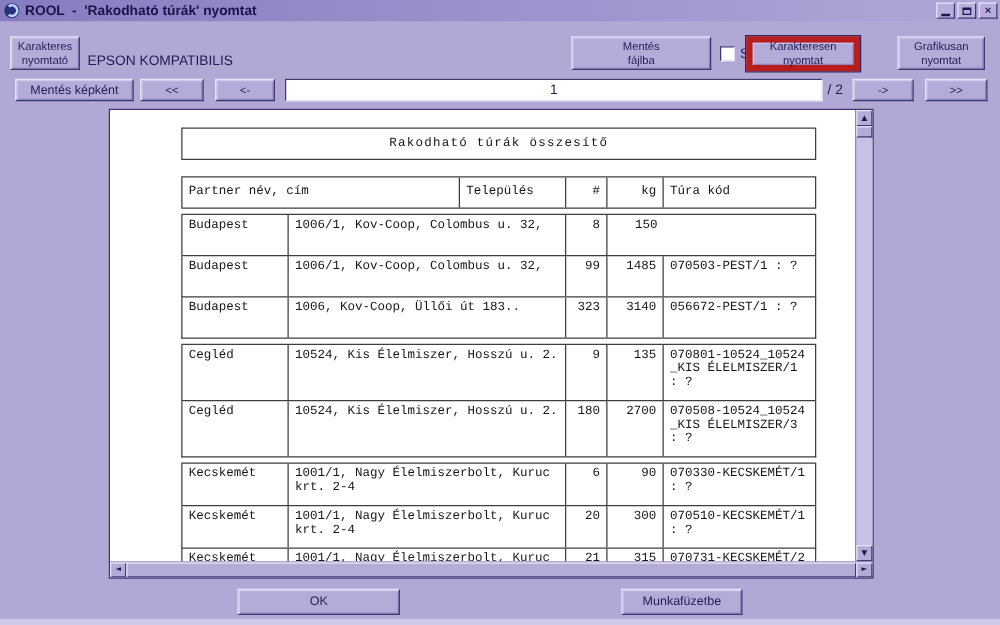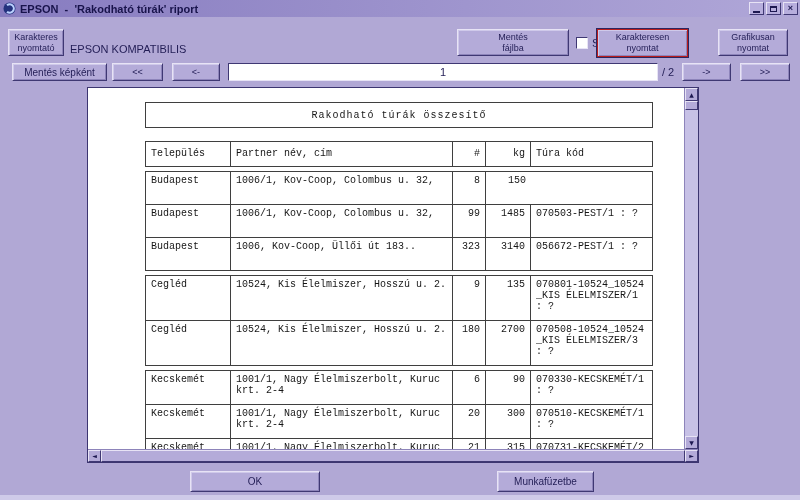--- a/index.html
+++ b/index.html
@@ -37,21 +37,21 @@
   
   .btn {
     background:#b4abd9;
     border:1px solid; border-color:#e7e3f5 #3f3873 #3f3873 #e7e3f5;
     box-shadow:inset 1px 1px 0 #cfc9ea, inset -1px -1px 0 #8d84ba;
     color:#221d55; text-align:center; cursor:default;
     display:flex; flex-direction:column; align-items:center; justify-content:center;
     font-size:9px; line-height:11px;
     position:absolute;
   }
-  .btn.default { border:1px solid #b91c1c; box-shadow:0 0 0 1px #2b2660, inset 1px 1px 0 #cfc9ea, inset -1px -1px 0 #8d84ba;justify-content:center; }
+  .btn.default { border:5px solid #b91c1c; box-shadow:0 0 0 1px #2b2660, inset 1px 1px 0 #cfc9ea, inset -1px -1px 0 #8d84ba;justify-content:center; }
   .btn.oneline { font-size:10px; }
   .label { position:absolute; font-size:11px; color:#221d55; display:flex; align-items:center; }
 
   .sunken {
     background:#ffffff;
     border:1px solid; border-color:#3f3873 #e7e3f5 #e7e3f5 #3f3873;
   }
 
   
   .printer-btn   { left:8px;   top:29px; width:56px;  height:27px; }
@@ -131,21 +131,21 @@
   .bottom-edge  { position:absolute; left:0; top:495px; width:800px; height:5px; background:#cfcae9; }
 </style>
 </head>
 <body>
 
 <div class="titlebar">
   <svg class="app-icon" viewBox="0 0 13 13">
     <circle cx="6.5" cy="6.5" r="6" fill="#24327e"></circle>
     <path d="M4 3.2 A4.2 4.2 0 1 1 4 9.8" stroke="#bcd2ff" stroke-width="2.1" fill="none"></path>
   </svg>
-  <span class="title">EPSON  -  'Rakodható túrák' riport</span>
+  <span class="title">ROOL  -  'Rakodható túrák' nyomtat</span>
   <div class="winbtn">
       <span class="glyph-min"></span>
     </div>
   <div class="winbtn">
       <span class="glyph-restore"></span>
     </div>
   <div class="winbtn">
       <span>×</span>
     </div>
 </div>
@@ -195,22 +195,22 @@
 </div>
 
 <div class="preview">
   <div class="preview-body">
     <div class="page">
 
       <div class="rpt-titlebox">Rakodható túrák összesítő</div>
 
       <div class="rpt-table">
         <div class="rpt-row hdr-row">
+          <div class="cell c1">Partner név, cím</div>
           <div class="cell c0">Település</div>
-          <div class="cell c1">Partner név, cím</div>
           <div class="cell c2">#</div>
           <div class="cell c3">kg</div>
           <div class="cell c4">Túra kód</div>
         </div>
 
         <div class="rpt-group">
           <div class="rpt-row r-bud">
             <div class="cell c0">Budapest</div>
             <div class="cell c1">1006/1, Kov-Coop, Colombus u. 32,</div>
             <div class="cell c2">8</div>

